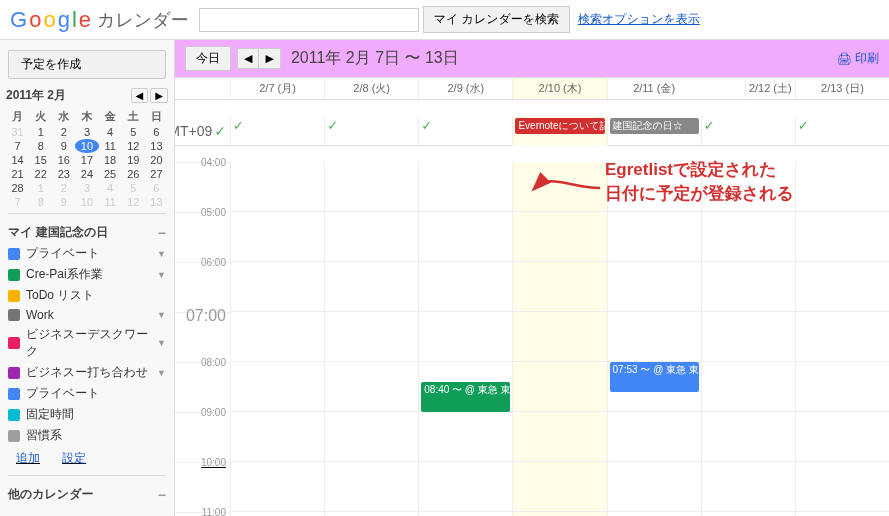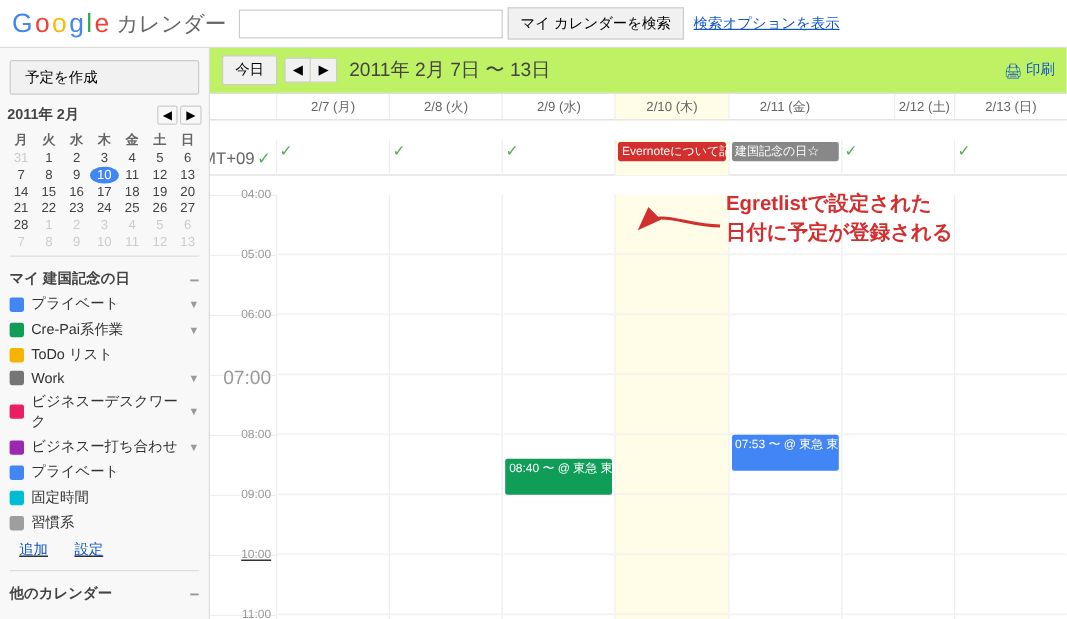--- a/index.html
+++ b/index.html
@@ -39,21 +39,21 @@
     
     .sidebar-section-title { font-size: 12px; font-weight: bold; color: #444; padding: 6px 8px 2px 8px; display: flex; align-items: center; justify-content: space-between; }
     .sidebar-section-title .minus-icon { color: #999; cursor: pointer; font-size: 14px; }
     .calendar-item { display: flex; align-items: center; padding: 2px 8px; cursor: pointer; }
     .cal-color-box { width: 12px; height: 12px; border-radius: 2px; margin-right: 6px; flex-shrink: 0; }
     .cal-label { font-size: 12px; color: #333; flex: 1; }
     .sidebar-link { color: #1155CC; font-size: 12px; padding: 2px 8px; cursor: pointer; text-decoration: none; display: inline-block; }
 
     
     #main { flex: 1; display: flex; flex-direction: column; overflow: hidden; }
-    #cal-header { display: flex; align-items: center; padding: 6px 10px; border-bottom: 1px solid #ddd; background: #bef264; }
+    #cal-header { display: flex; align-items: center; padding: 6px 10px; border-bottom: 1px solid #ddd; background: #f0abfc; }
     #today-btn { background: #f1f1f1; border: 1px solid #ccc; padding: 3px 10px; font-size: 12px; cursor: pointer; border-radius: 2px; margin-right: 6px; }
     .nav-btn { background: #f1f1f1; border: 1px solid #ccc; padding: 3px 6px; font-size: 11px; cursor: pointer; }
     .nav-btn:first-of-type { border-radius: 2px 0 0 2px; }
     .nav-btn:last-of-type { border-radius: 0 2px 2px 0; border-left: none; }
     #cal-range { font-size: 16px; font-weight: normal; color: #444; margin: 0 10px; }
     #print-btn { margin-left: auto; font-size: 12px; color: #1155CC; cursor: pointer; text-decoration: none; display: flex; align-items: center; gap: 3px; }
 
     
     #cal-grid { flex: 1; overflow-y: auto; display: flex; flex-direction: column; gap: 16px; }
     .day-headers { display: grid; grid-template-columns: 55px 1fr 1fr 1fr 1fr 1fr 1fr 1fr; border-bottom: 1px solid #ddd; background: #fff; position: sticky; top: 0; z-index: 10; }

